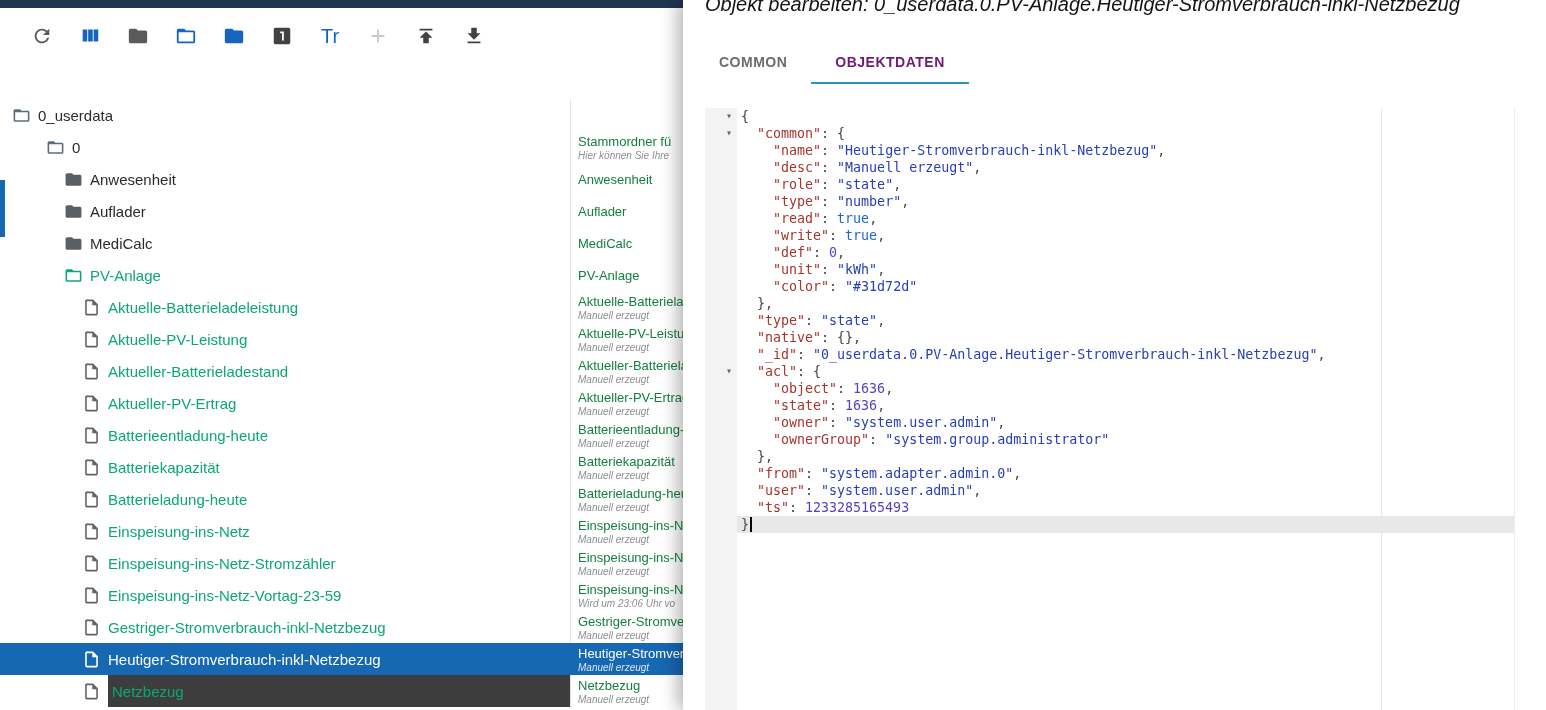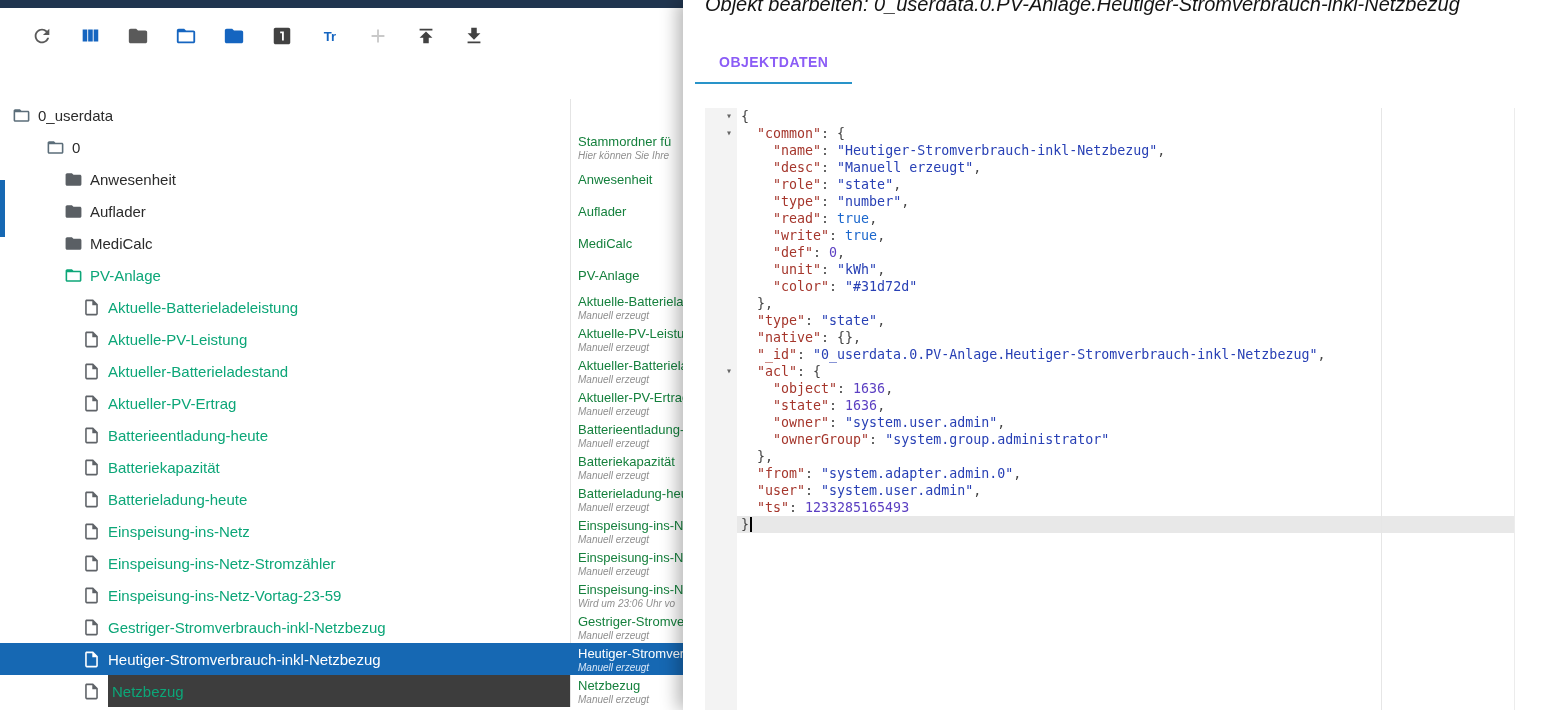--- a/index.html
+++ b/index.html
@@ -6,21 +6,21 @@
   html,body{width:1546px;height:710px;overflow:hidden;background:#fff;
     font-family:"Liberation Sans",sans-serif;position:relative}
 
   
   .left-panel{position:absolute;left:0;top:0;width:683px;height:710px;background:#fff;overflow:hidden}
   .top-strip{position:absolute;left:0;top:0;width:100%;height:8px;background:#20354f}
   .toolbar{position:absolute;left:0;top:8px;width:100%;height:56px;display:flex;align-items:center;
     padding-left:30px;gap:24px}
   .tbtn{width:24px;height:24px;display:flex;align-items:center;justify-content:center;cursor:pointer}
   .icn{width:22px;height:22px;display:block}
-  .tr-text{font-size:13px;font-weight:700;letter-spacing:0}
+  .tr-text{font-size:20px;font-weight:400;letter-spacing:0}
   .col-headers{position:absolute;left:0;top:64px;width:100%;height:35px}
   .col-h{position:absolute;top:8px;font-size:14px;color:#8a8a8a}
   .col-h.id{left:25px}
   .col-h.name{left:578px}
   .col-sep{position:absolute;left:571px;top:0;width:1px;height:35px;background:#dcdcdc}
 
   .rows{position:absolute;left:0;top:99px;width:100%;height:611px;overflow:hidden}
   .row{display:flex;height:32px;position:relative}
   .id-cell{width:571px;border-right:1px solid #e4e4e4;display:flex;align-items:center;position:relative}
   .treeicn{width:19px;height:19px;margin-right:7px;flex:none}
@@ -40,21 +40,21 @@
   .dragbox{flex:1;align-self:stretch;background:#3d3d3d;display:flex;align-items:center;padding-left:4px}
   .left-thumb{position:absolute;left:0;top:180px;width:5px;height:57px;background:#1668b3;z-index:6;cursor:grab}
 
   
   .dialog{position:absolute;left:683px;top:0;width:1025px;height:710px;background:#fff;
     box-shadow:-6px 0 16px rgba(0,0,0,.28);overflow:hidden}
   .dialog-title{position:absolute;left:22px;top:-7px;font-size:20px;font-style:italic;color:#141414;white-space:nowrap}
   .tabs{position:absolute;left:12px;top:42px;display:flex}
   .tab{padding:12px 24px;font-size:14px;font-weight:700;letter-spacing:.5px;color:#6c6c6c;
     border-bottom:2px solid transparent;cursor:pointer;text-transform:uppercase}
-  .tab.active{color:#8b5cf6;border-bottom-color:#2994c9}
+  .tab.active{color:#701a75;border-bottom-color:#2994c9}
 
   .editor{position:absolute;left:22px;top:108px;width:810px;bottom:0;background:#fff;
     font-family:"DejaVu Sans Mono",monospace;font-size:13.3px;line-height:17px;color:#3a3a3a;
     border-right:1px solid #ececec}
   .gutter{position:absolute;left:0;top:0;bottom:0;width:32px;background:#f3f3f3}
   .fold{position:absolute;right:1px;width:14px;height:17px;line-height:16px;text-align:center;
     color:#666;font-size:10px;cursor:pointer}
   .code{position:absolute;left:32px;top:0;right:0}
   .codeline{height:17px;white-space:pre;padding-left:4px;position:relative}
   .codeline.active::before{content:"";position:absolute;left:0;right:0;top:0;bottom:0;background:#e8e8e8;z-index:0}
@@ -348,20 +348,21 @@
           <div class="nm-sub">Manuell erzeugt</div>
         </div>
       </div>
     </div>
   <div class="left-thumb"></div>
 </div>
 
 <div class="dialog">
   <div class="dialog-title">Objekt bearbeiten: 0_userdata.0.PV-Anlage.Heutiger-Stromverbrauch-inkl-Netzbezug</div>
   <div class="tabs" id="tabs">
+      <div class="tab">COMMON</div>
       <div class="tab active">OBJEKTDATEN</div>
     </div>
   <div class="editor">
     <div class="gutter" id="gutter">
         <div class="fold" style="top: 0px;">▾</div>
         <div class="fold" style="top: 17px;">▾</div>
         <div class="fold" style="top: 255px;">▾</div>
       </div>
     <div class="code" id="code">
         <div class="codeline"><span class="p">{</span></div>

